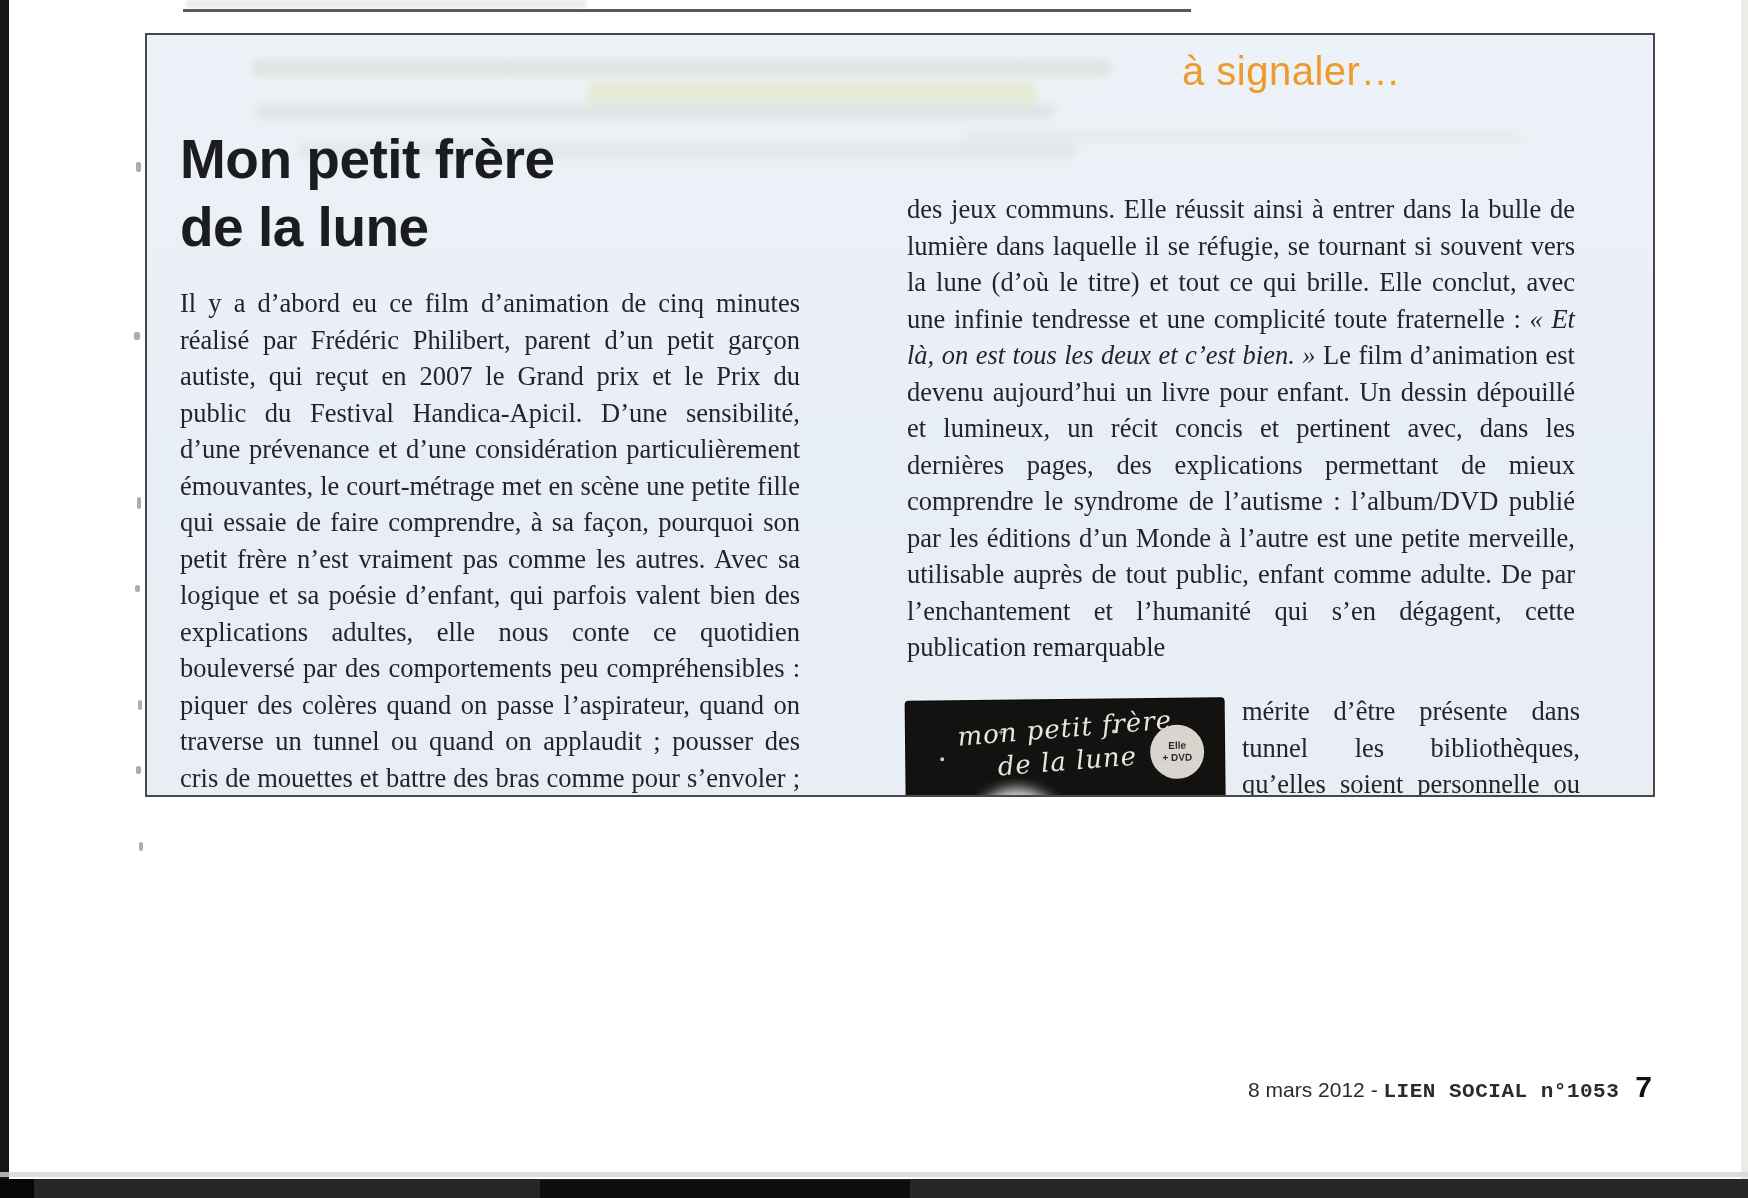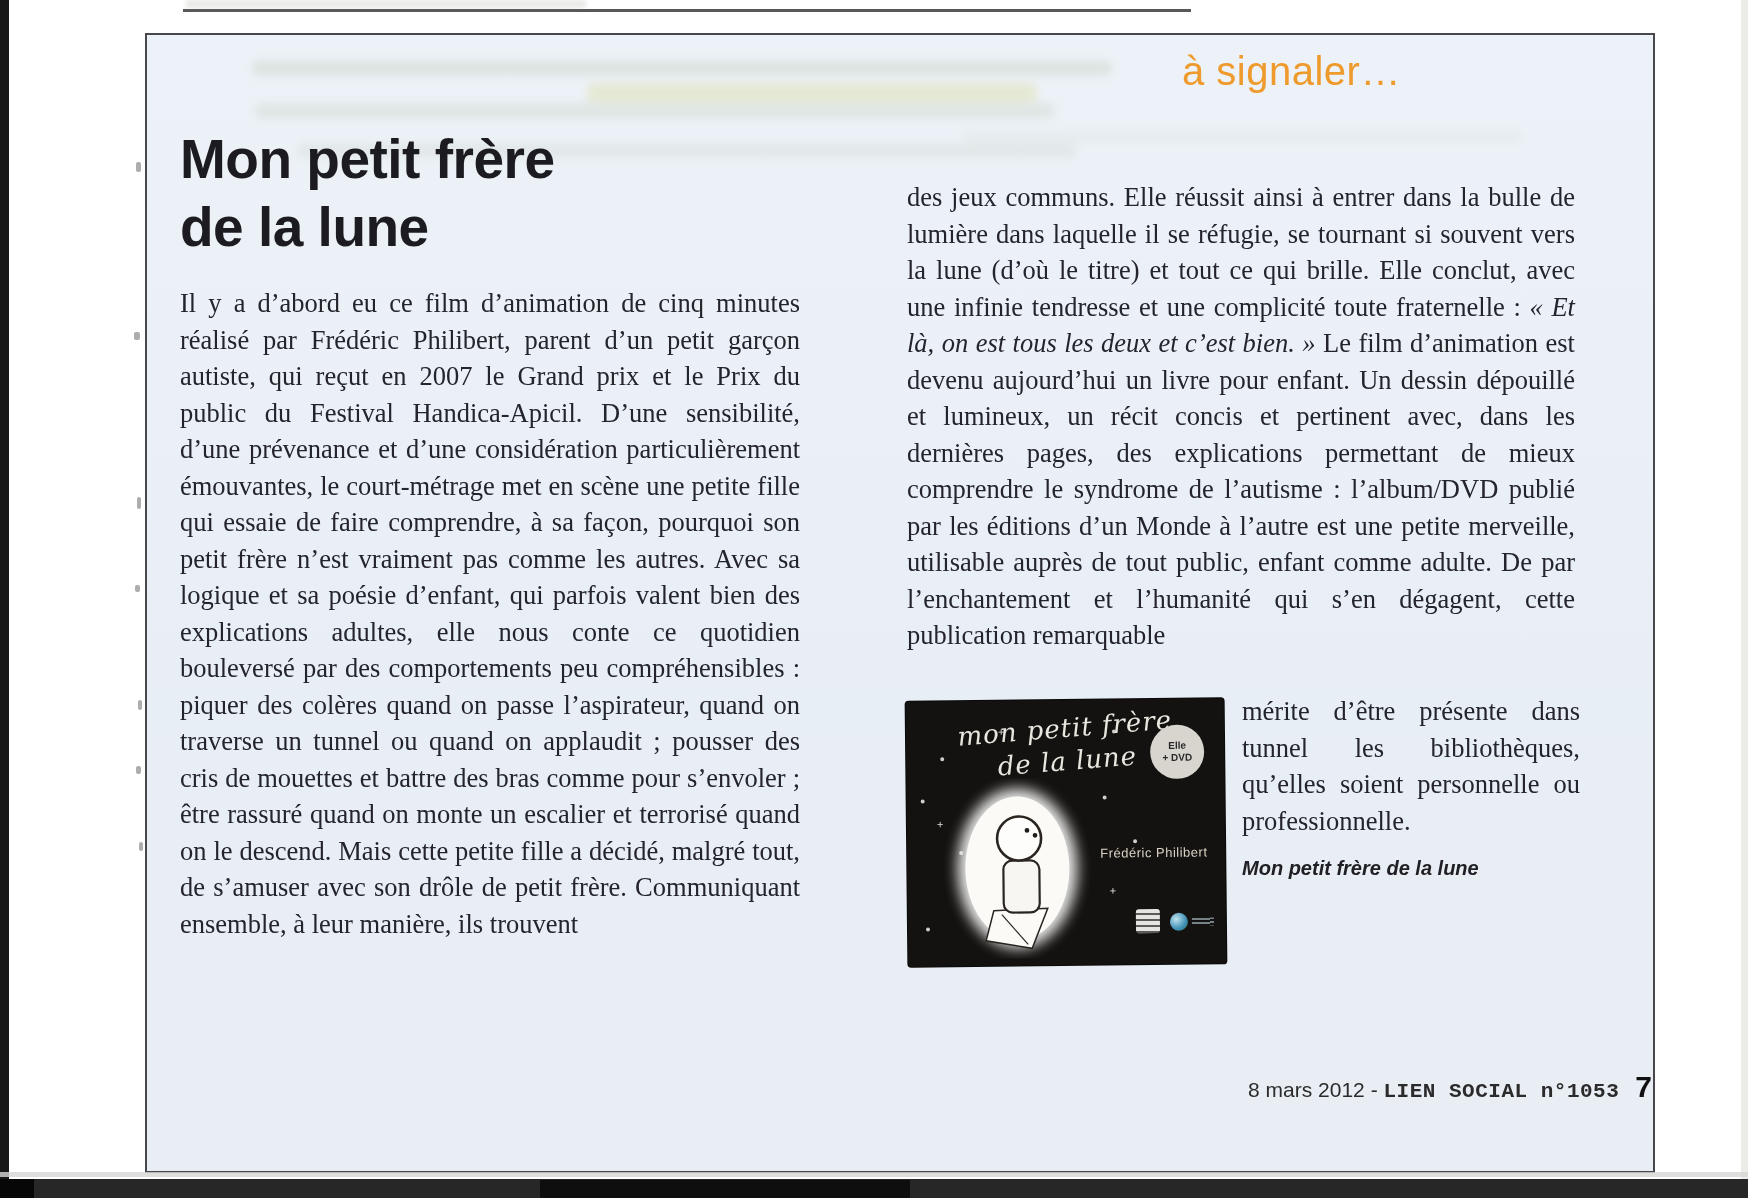--- a/index.html
+++ b/index.html
@@ -12,41 +12,41 @@
   .edge-right{left:1741px;top:0;width:7px;height:1198px;background:#ebebe8;}
   .top-line{left:183px;top:9px;width:1008px;height:3px;background:#2e2e2e;opacity:.8;}
   .top-ghost{left:186px;top:0;width:400px;height:8px;background:#9a9a92;opacity:.22;filter:blur(2px);}
   .bottom-lightline{left:0;top:1172px;width:1748px;height:5px;background:#d6d6d4;opacity:.8;}
   .bottom-bar{left:0;top:1179px;width:1748px;height:19px;background:#272727;}
   .bottom-bar-dark{left:540px;top:1180px;width:370px;height:18px;background:#0e0e0e;}
   .bottom-bar-corner{left:0;top:1179px;width:34px;height:19px;background:#070707;}
   .speck{background:#4a4a4a;opacity:.45;border-radius:2px;}
 
   
-  .panel{left:145px;top:33px;width:1510px;height:1140px;border:2px solid #47474d;
+  .panel{left:145px;top:33px;width:1510px;height:764px;border:2px solid #47474d;
          background:linear-gradient(180deg,#edf2f8 0%,#e8eef5 60%,#e9eef4 100%);
          box-sizing:border-box;overflow:hidden;}
   .panel > *{position:absolute;}
 
   .ghost{filter:blur(4px);border-radius:6px;}
   .g1{left:105px;top:25px;width:860px;height:16px;background:#b9c6ae;opacity:.30;}
   .g2{left:440px;top:48px;width:450px;height:20px;background:#d9dc9e;opacity:.40;}
   .g3{left:108px;top:68px;width:800px;height:16px;background:#bfcab4;opacity:.28;}
   .g4{left:150px;top:108px;width:780px;height:15px;background:#c4cdbb;opacity:.24;}
   .g5{left:815px;top:95px;width:560px;height:13px;background:#c6cfc0;opacity:.16;}
 
   .signaler{left:1035px;top:14px;width:430px;font-size:40px;letter-spacing:.5px;
             color:#ee9a2c;font-weight:400;}
   .title{left:33px;top:90px;font-size:55px;line-height:68px;font-weight:700;
          color:#1b1b21;letter-spacing:-.5px;}
 
   .serif{font-family:"Liberation Serif",serif;color:#24242c;font-size:26.5px;
          line-height:36.5px;text-align:justify;}
   .col-left{left:33px;top:250px;width:620px;}
-  .col-right{left:760px;top:144px;width:668px;}
+  .col-right{left:760px;top:156px;width:668px;}
   .col-cont{left:1095px;top:658px;width:338px;}
   .q-italic{font-style:italic;}
 
   
   .cover{left:760px;top:665px;width:318px;height:265px;background:#141210;border-radius:3px;
          transform:rotate(-.6deg);box-shadow:0 0 0 1px #0a0a0a;overflow:hidden;}
   .cover > *{position:absolute;}
   .cover-title{left:52px;top:12px;width:216px;text-align:center;color:#e8e6df;
                font-family:"DejaVu Serif",serif;font-style:italic;font-size:26px;
                line-height:33px;transform:rotate(-4deg);letter-spacing:1px;}

